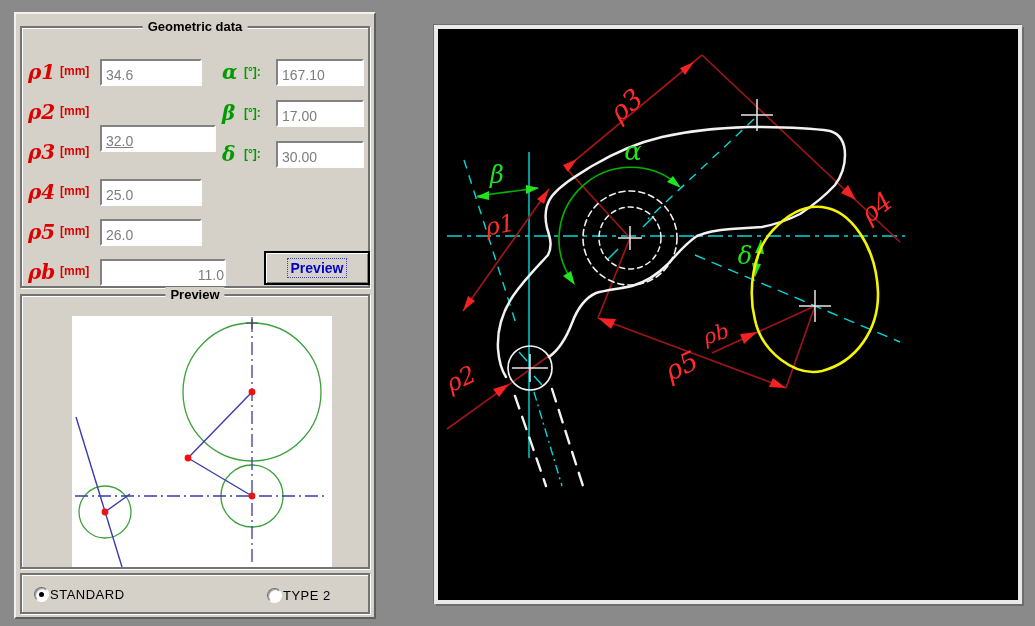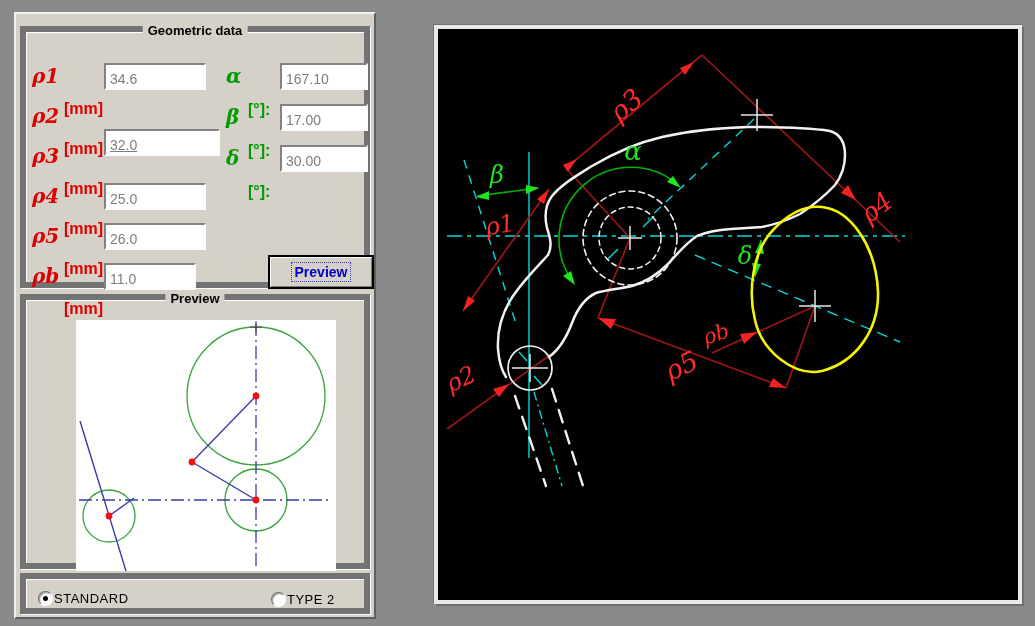--- a/index.html
+++ b/index.html
@@ -1,28 +1,28 @@
 <!DOCTYPE html>
 <html><head>
 <meta charset="utf-8">
 <style>
   html,body{margin:0;padding:0;background:#8a8a8a;width:1035px;height:626px;overflow:hidden;
     font-family:"Liberation Sans",sans-serif;}
   .abs{position:absolute;}
   
   #left-panel{left:14px;top:12px;width:362px;height:607px;background:#d5d1c8;
     border:2px solid;border-color:#f4f2ee #5f5f5f #5f5f5f #f4f2ee;box-sizing:border-box;}
-  .groupbox{position:absolute;border:6px solid #737373;box-shadow:inset 1px 1px 0 #ffffff,1px 1px 0 #ffffff;
+  .groupbox{position:absolute;border:2px solid #737373;box-shadow:inset 1px 1px 0 #ffffff,1px 1px 0 #ffffff;
     box-sizing:border-box;}
   .groupbox-title{position:absolute;top:-9px;left:50%;transform:translateX(-50%);
     background:#d5d1c8;padding:0 5px;font-size:13px;font-weight:bold;color:#000;white-space:nowrap;}
   .sym{position:absolute;font-family:"DejaVu Serif",serif;font-style:italic;font-weight:bold;
     font-size:20px;line-height:20px;}
   .sym.red{color:#dc0000;} .sym.green{color:#009b00;}
-  .unit{position:absolute;font-size:16px;font-weight:bold;margin-top:32px;}
+  .unit{position:absolute;font-size:12px;font-weight:bold;}
   .unit.red{color:#dc0000;} .unit.green{color:#009b00;}
   .field{position:absolute;background:#ffffff;border:2px solid;border-color:#848280 #fdfdfd #fdfdfd #848280;
     box-sizing:border-box;font-size:14px;color:#7d7d7d;padding:4px 0 0 4px;height:27px;
     font-family:"Liberation Sans",sans-serif;outline:none;}
   #preview-button{left:242px;top:223px;width:106px;height:34px;background:#d5d1c8;
     border:2px solid #000;box-shadow:inset 1px 1px 0 #fff,inset -1px -1px 0 #7e7a74;
     color:#0000c8;font-weight:bold;font-size:14px;font-family:"Liberation Sans",sans-serif;cursor:pointer;}
   #preview-button span{outline:1px dotted #4040c0;padding:1px 3px;}
   #preview-canvas{left:50px;top:20px;width:260px;height:251px;background:#fff;}
   .radio-group{left:4px;top:559px;width:350px;height:41px;}
@@ -59,21 +59,21 @@
     <span class="sym red" style="left:6px;top:154px;">ρ4</span>
     <span class="unit red" style="left:38px;top:156px;">[mm]</span>
     <input class="field" style="left: 78px; top: 151px; width: 102px;" readonly="" value="25.0">
 
     <span class="sym red" style="left:6px;top:194px;">ρ5</span>
     <span class="unit red" style="left:38px;top:196px;">[mm]</span>
     <input class="field" style="left: 78px; top: 191px; width: 102px;" readonly="" value="26.0">
 
     <span class="sym red" style="left:6px;top:234px;">ρb</span>
     <span class="unit red" style="left:38px;top:236px;">[mm]</span>
-    <input class="field" style="left: 78px; top: 231px; width: 92px;" readonly="" value="11.0">
+    <input class="field" style="left: 78px; top: 231px; width: 126px; text-align: right;" readonly="" value="11.0">
 
     <span class="sym green" style="left:200px;top:34px;">α</span>
     <span class="unit green" style="left:222px;top:37px;">[°]:</span>
     <input class="field" style="left: 254px; top: 31px; width: 88px;" readonly="" value="167.10">
 
     <span class="sym green" style="left:200px;top:75px;">β</span>
     <span class="unit green" style="left:222px;top:78px;">[°]:</span>
     <input class="field" style="left: 254px; top: 72px; width: 88px;" readonly="" value="17.00">
 
     <span class="sym green" style="left:200px;top:116px;">δ</span>

